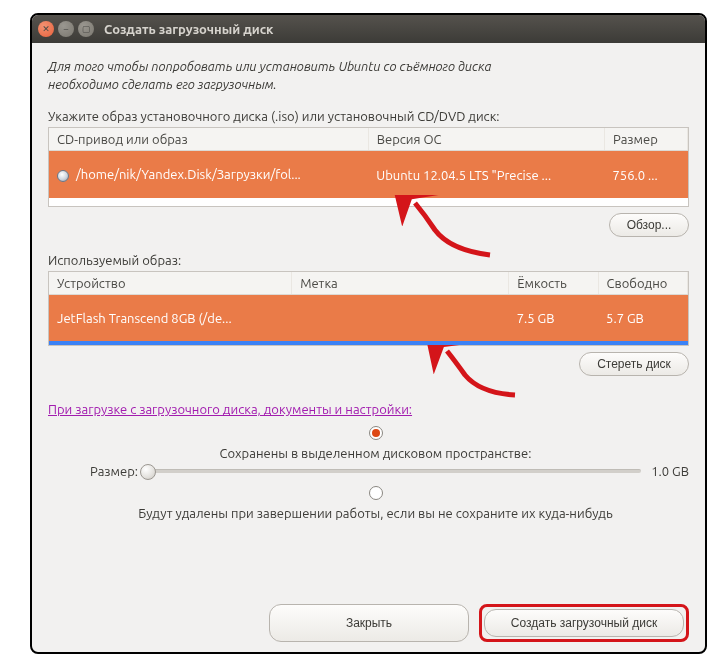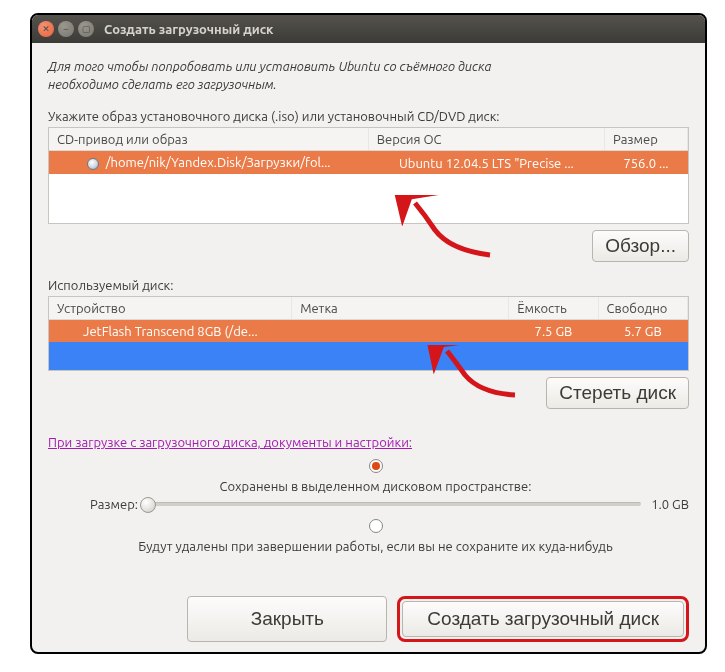--- a/index.html
+++ b/index.html
@@ -61,38 +61,38 @@
   }
   .table th {
     text-align: left;
     font-weight: normal;
     background: #f5f4f2;
     border-bottom: 1px solid #dcd9d4;
     border-right: 1px solid #eae7e2;
     padding: 4px 8px;
     color: #4a4945;
   }
-  .table td { padding: 4px 8px; text-align: center; }
+  .table td { padding: 16px 8px; }
   .selrow td { background: #ea7b48; color: #fff; }
   .radio-dot {
     width: 12px; height: 12px; border-radius: 50%;
     background: radial-gradient(circle at 40% 35%, #fff, #cfd6df 55%, #8a95a4);
     border: 1px solid #6a7585;
     display: inline-block; vertical-align: middle; margin-right: 4px;
   }
-  .tbl-wrap1 { height: 97px; border: 1px solid #c8c4bf; background:#fff; overflow:hidden; }
+  .tbl-wrap1 { height: 80px; border: 1px solid #c8c4bf; background:#fff; overflow:hidden; }
   .tbl-wrap2 { height: 75px; border: 1px solid #c8c4bf; background:#3b82f6; overflow:hidden; }
   .tbl-wrap1 .table, .tbl-wrap2 .table { border: none; }
   .btnrow { display:flex; justify-content:flex-end; margin: 6px 0 10px 0; }
   .btn {
     background: linear-gradient(to bottom, #fdfcfb, #eceae6);
     border: 1px solid #b8b4ae;
-    border-radius: 4px;
+    border-radius: 12px;
     padding: 4px 12px;
-    font-size: 19px;
+    font-size: 12px;
     color: #3c3b37;
     cursor: pointer;
     min-width: 80px;
     text-align: center;
   }
   .section-gray { color: #a21caf; margin: 16px 0 6px 0; text-decoration: underline; }
   .radio-group { margin-left: 14px; }
   .radio-line { display:flex; align-items:center; gap:6px; margin: 4px 0; flex-direction: column; }
   .radio-outer {
     width: 14px; height: 14px; border: 1px solid #8a8781; border-radius: 50%;
@@ -169,21 +169,21 @@
             <td>756.0 ...</td>
           </tr>
         </tbody>
       </table>
     </div>
 
     <div class="btnrow">
       <button class="btn">Обзор...</button>
     </div>
 
-    <div class="label-line">Используемый диск:</div>
+    <div class="label-line">Используемый образ:</div>
 
     <div class="tbl-wrap2">
       <table class="table">
         <thead>
           <tr>
             <th style="width:38%">Устройство</th>
             <th style="width:34%">Метка</th>
             <th style="width:14%">Ёмкость</th>
             <th style="width:14%">Свободно</th>
           </tr>

